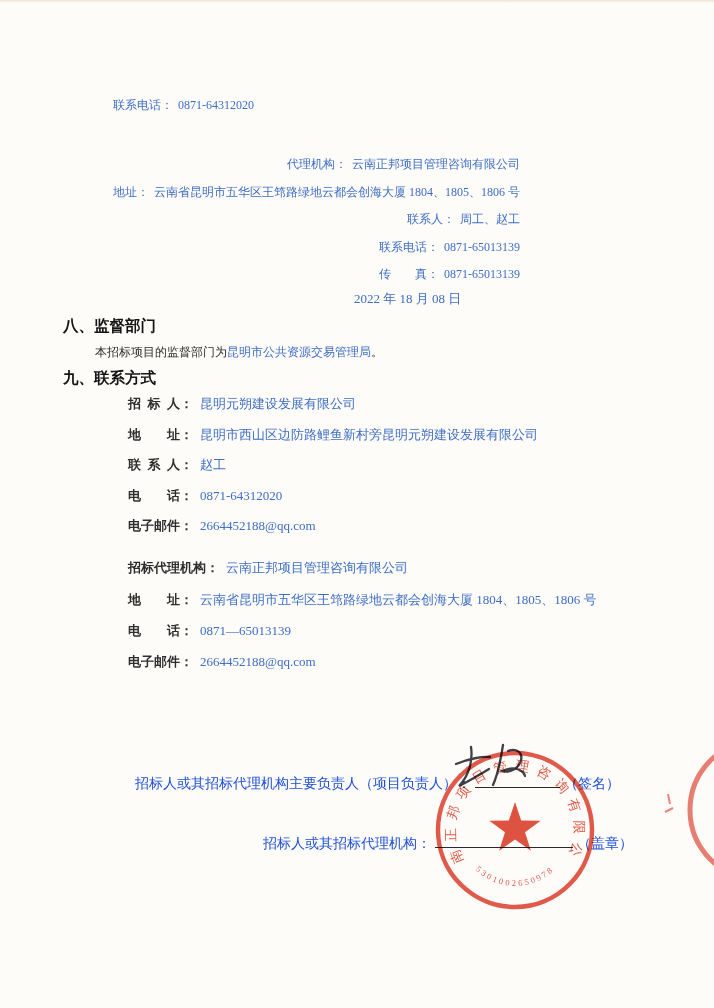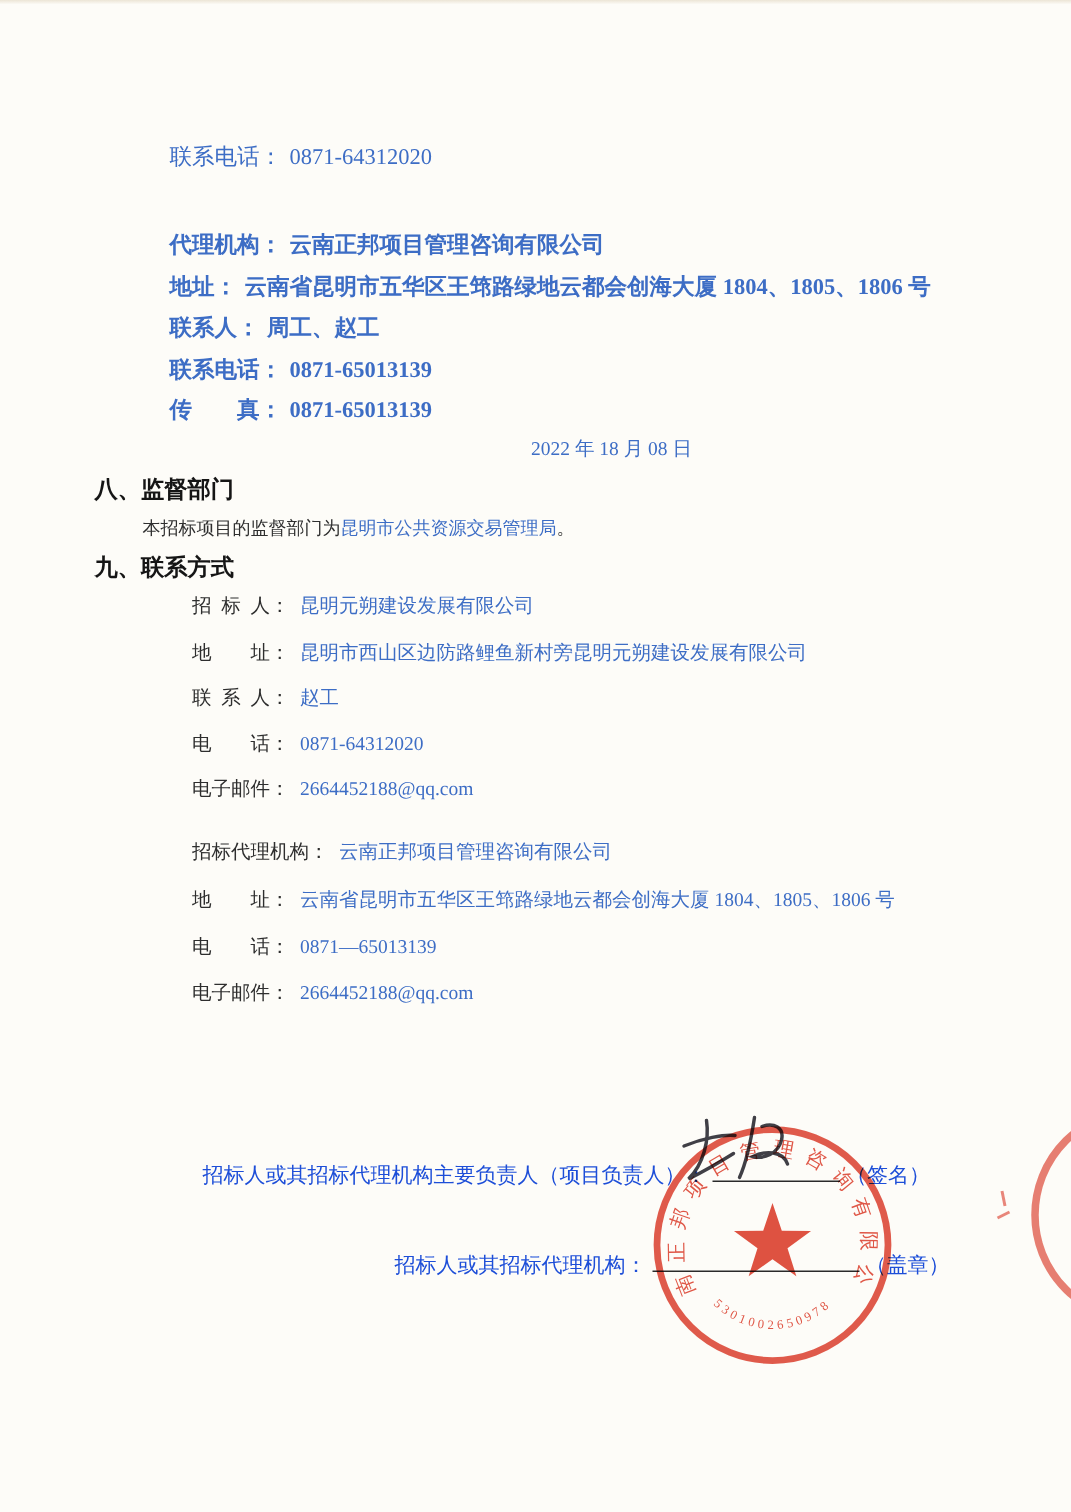--- a/index.html
+++ b/index.html
@@ -17,23 +17,23 @@
   .page{
     position:relative;width:714px;height:1008px;overflow:hidden;
     background:var(--bg);color:var(--ink);
   }
   .page::before{
     content:"";position:absolute;top:0;left:0;right:0;height:3px;
     background:linear-gradient(#ece5d6,rgba(255,255,255,0));
   }
   .abs{position:absolute;}
   .blue{color:var(--blue);}
-  .hrow{height:27.5px;line-height:27.5px;font-size:15px;white-space:nowrap;}
+  .hrow{height:27.5px;line-height:27.5px;font-size:12px;white-space:nowrap;text-align:right;}
   .crow{height:30.5px;line-height:30.5px;font-size:13px;white-space:nowrap;}
-  .crow .lbl{color:var(--ink);font-weight:400;}
+  .crow .lbl{color:var(--ink);font-weight:700;}
   .crow .val{margin-left:7px;}
   .hrow .val{margin-left:5px;}
   .heading{font-size:15.5px;font-weight:bold;color:#151515;white-space:nowrap;}
   .bodyline{font-size:12px;white-space:nowrap;}
   .sigline{font-size:14px;font-weight:400;color:#1d4ed8;white-space:nowrap;}
   .underline{
     display:inline-block;border-bottom:1.5px solid #2a2a2a;height:15px;
     vertical-align:baseline;margin:0 4px;
   }
   .u1{width:85px;}
@@ -43,21 +43,21 @@
 </style>
 </head>
 <body>
 
 <div class="page">
 
   <div class="abs hrow" style="left:113px;top:92px;">
     <span class="blue">联系电话：</span><span class="val blue">0871-64312020</span>
   </div>
 
-  <div class="abs" style="left:113px;top:151px;font-weight:bold;">
+  <div class="abs" style="left:113px;top:151px;">
     <div class="hrow">
       <span class="blue">代理机构：</span><span class="val blue">云南正邦项目管理咨询有限公司</span>
     </div>
     <div class="hrow">
       <span class="blue">地址：</span><span class="val blue">云南省昆明市五华区王筇路绿地云都会创海大厦 1804、1805、1806 号</span>
     </div>
     <div class="hrow">
       <span class="blue">联系人：</span><span class="val blue">周工、赵工</span>
     </div>
     <div class="hrow">

